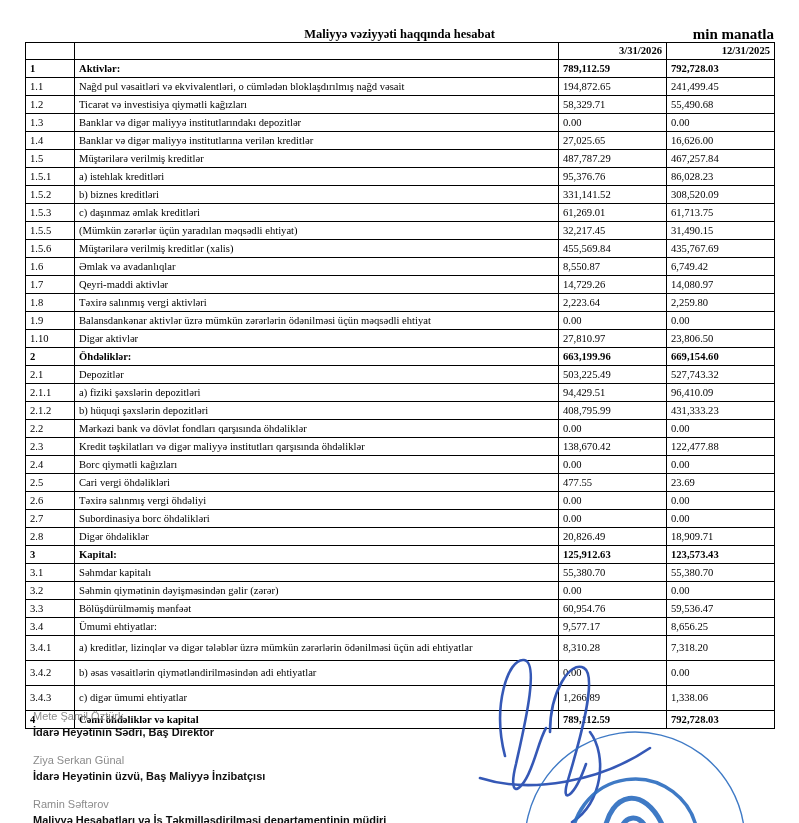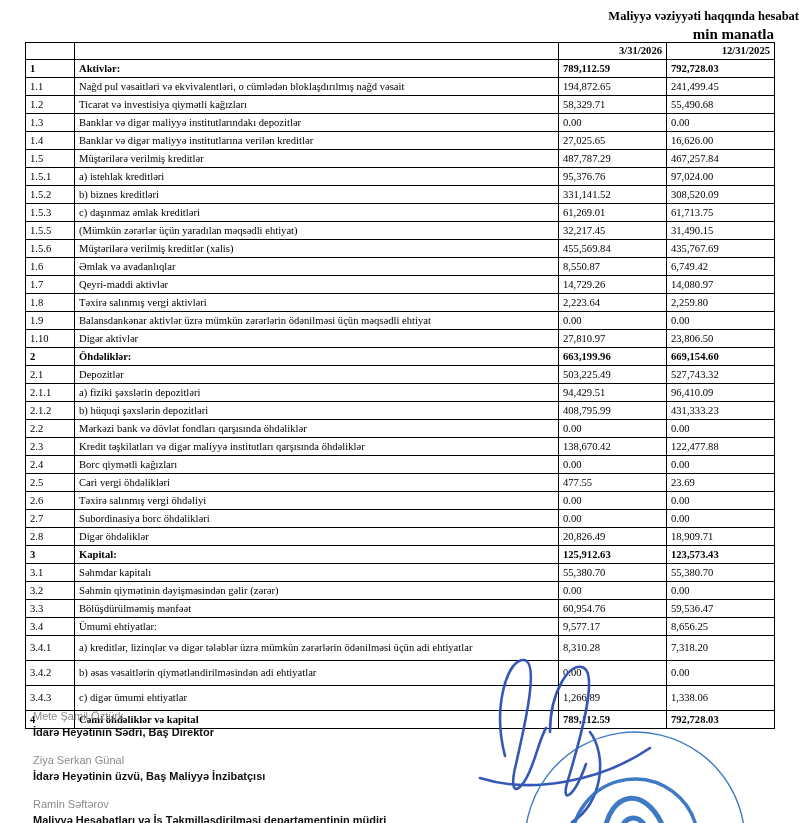--- a/index.html
+++ b/index.html
@@ -6,22 +6,22 @@
   body {
     width: 799px; height: 823px;
     background: #ffffff; color: #000;
     font-family: "Liberation Serif", serif;
   }
   .page {
     position: relative; width: 799px; height: 823px;
     overflow: hidden; background: #fff;
   }
   .title {
-    position: absolute; top: 9px; left: 0; width: 100%;
-    text-align: right; font-weight: bold; font-size: 12.5px;
+    position: absolute; top: 27px; left: 0; width: 100%;
+    text-align: center; font-weight: bold; font-size: 12.5px;
   }
   .unit-note {
     position: absolute; top: 26px; right: 25px;
     font-weight: bold; font-size: 15px;
   }
   table.balance {
     position: absolute; top: 42px; left: 25px; width: 750px;
     border-collapse: collapse; table-layout: fixed;
   }
   .balance th, .balance td {
@@ -107,21 +107,21 @@
         <tr class="">
           <td class="col-num">1.5</td>
           <td>Müştərilərə verilmiş kreditlər</td>
           <td class="col-val">487,787.29</td>
           <td class="col-val">467,257.84</td>
         </tr>
         <tr class="">
           <td class="col-num">1.5.1</td>
           <td>a) istehlak kreditləri</td>
           <td class="col-val">95,376.76</td>
-          <td class="col-val">97,024.00</td>
+          <td class="col-val">86,028.23</td>
         </tr>
         <tr class="">
           <td class="col-num">1.5.2</td>
           <td>b) biznes kreditləri</td>
           <td class="col-val">331,141.52</td>
           <td class="col-val">308,520.09</td>
         </tr>
         <tr class="">
           <td class="col-num">1.5.3</td>
           <td>c) daşınmaz əmlak kreditləri</td>

